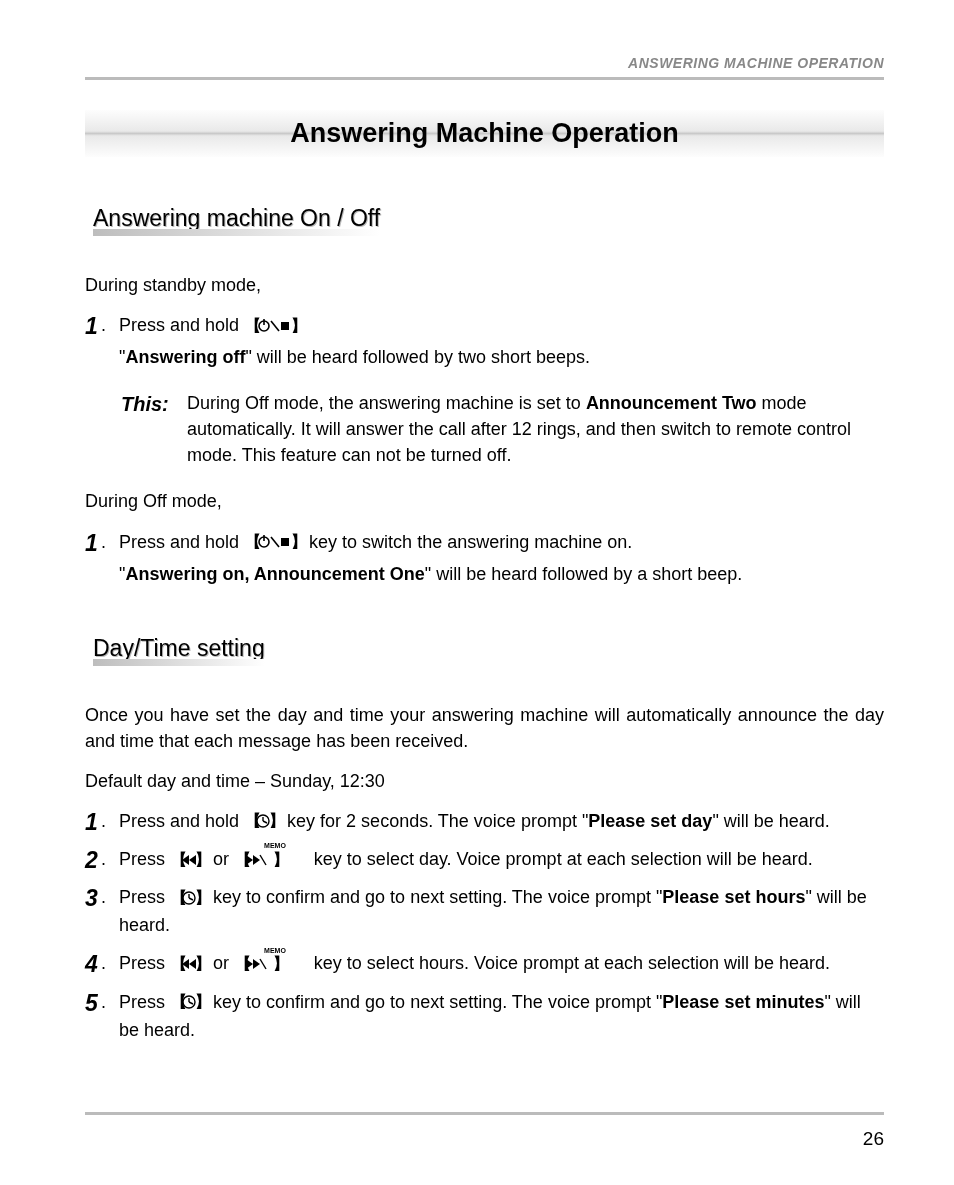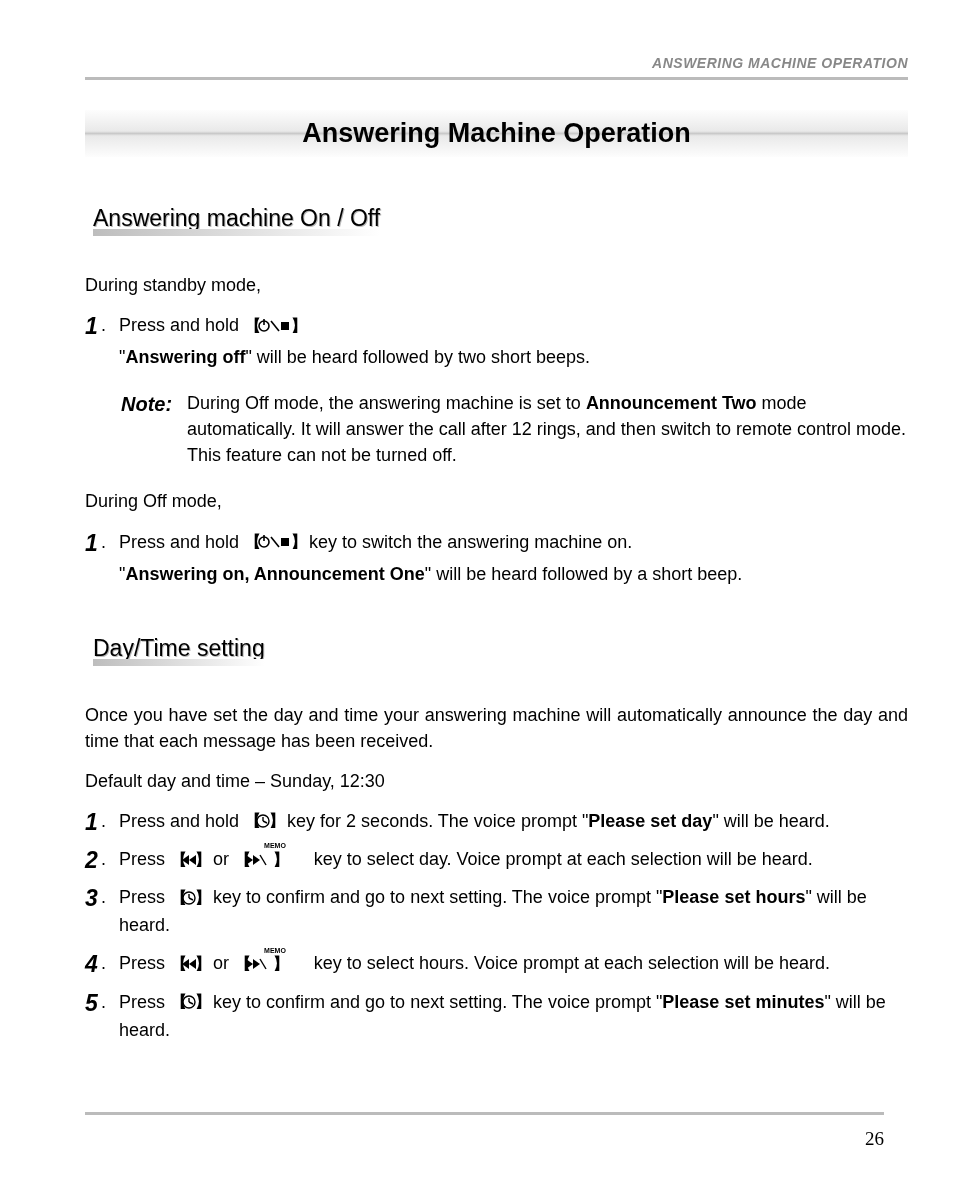--- a/index.html
+++ b/index.html
@@ -6,21 +6,21 @@
     margin: 0;
     padding: 0;
     font-family: Arial, Helvetica, sans-serif;
     background: #fff;
     color: #000;
   }
   .page {
     width: 954px;
     height: 1185px;
     box-sizing: border-box;
-    padding: 55px 46px 40px 85px;
+    padding: 55px 70px 40px 85px;
     position: relative;
   }
   .header-label {
     text-align: right;
     font-style: italic;
     font-weight: bold;
     color: #888;
     font-size: 14px;
     letter-spacing: 0.5px;
     margin-bottom: 6px;
@@ -129,21 +129,20 @@
     bottom: 70px;
     height: 3px;
     background: #bbb;
     border: none;
   }
   .page-num {
     position: absolute;
     right: 70px;
     bottom: 35px;
     font-size: 19px;
-    font-family: Liberation Serif, serif;
   }
   .memo-sup {
     font-size: 7px;
     vertical-align: super;
     margin-left: 1px;
   }
 </style>
 </head>
 <body>
 
@@ -173,21 +172,21 @@
           <text x="46" y="14" font-size="16" font-weight="bold">】</text>
         </svg>
       </span>
       <span class="sub">
         <span>"</span><span class="bold">Answering off</span><span>" will be heard followed by two short beeps.</span>
       </span>
     </li>
   </ol>
 
   <div class="note-block">
-    <span class="note-label">Note:</span>
+    <span class="note-label">This:</span>
     <span>During Off mode, the answering machine is set to </span><span class="bold">Announcement Two</span><span> mode automatically. It will answer the call after 12 rings, and then switch to remote control mode. This feature can not be turned off.</span>
   </div>
 
   <p class="body-text">During Off mode,</p>
 
   <ol class="steps">
     <li>
       <span class="num">1</span><span class="dot">.</span>
       <span>Press and hold </span>
       <span class="key">

